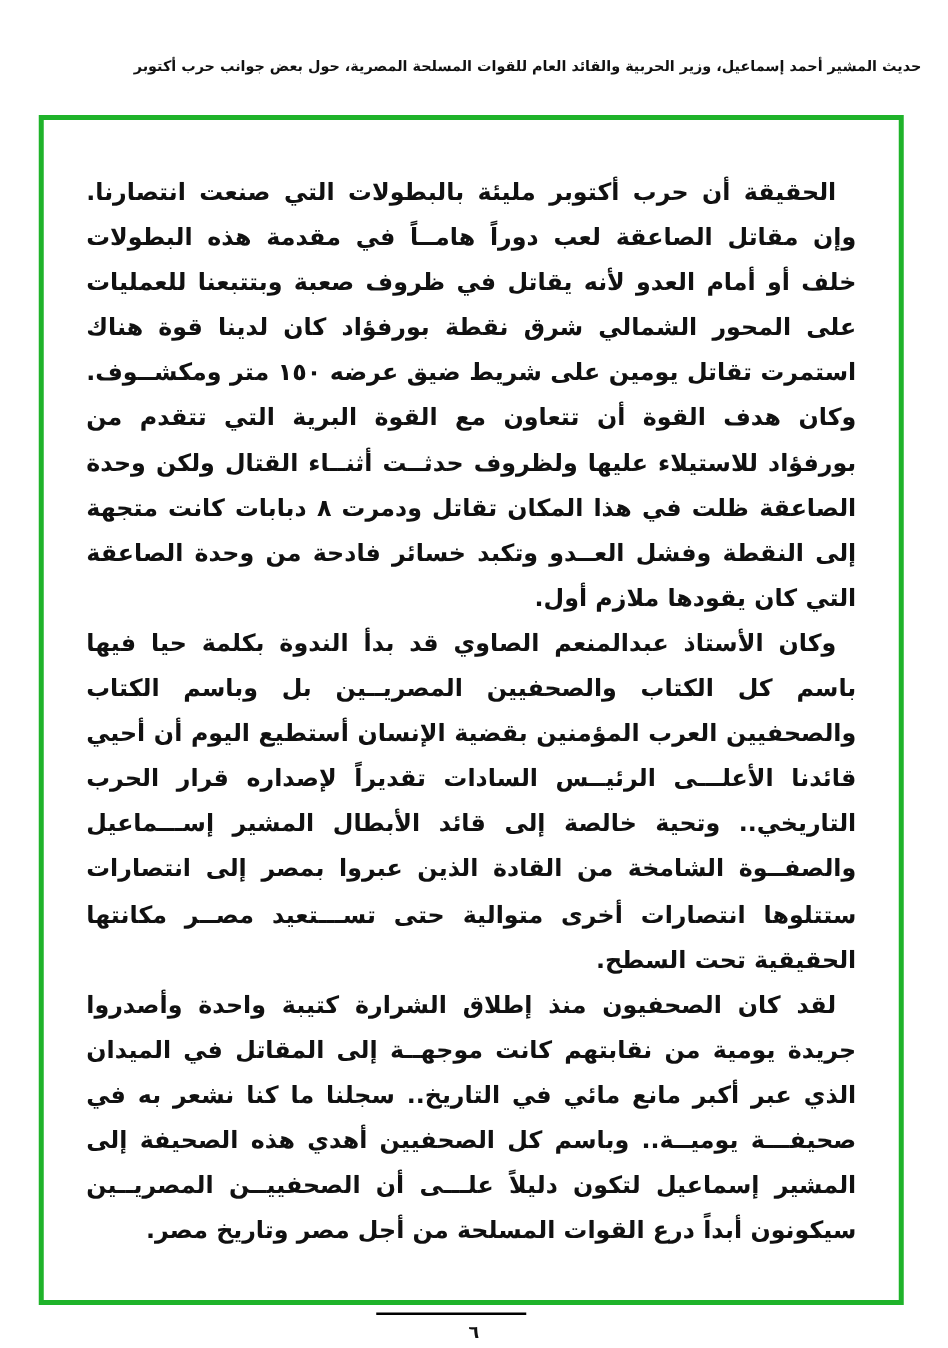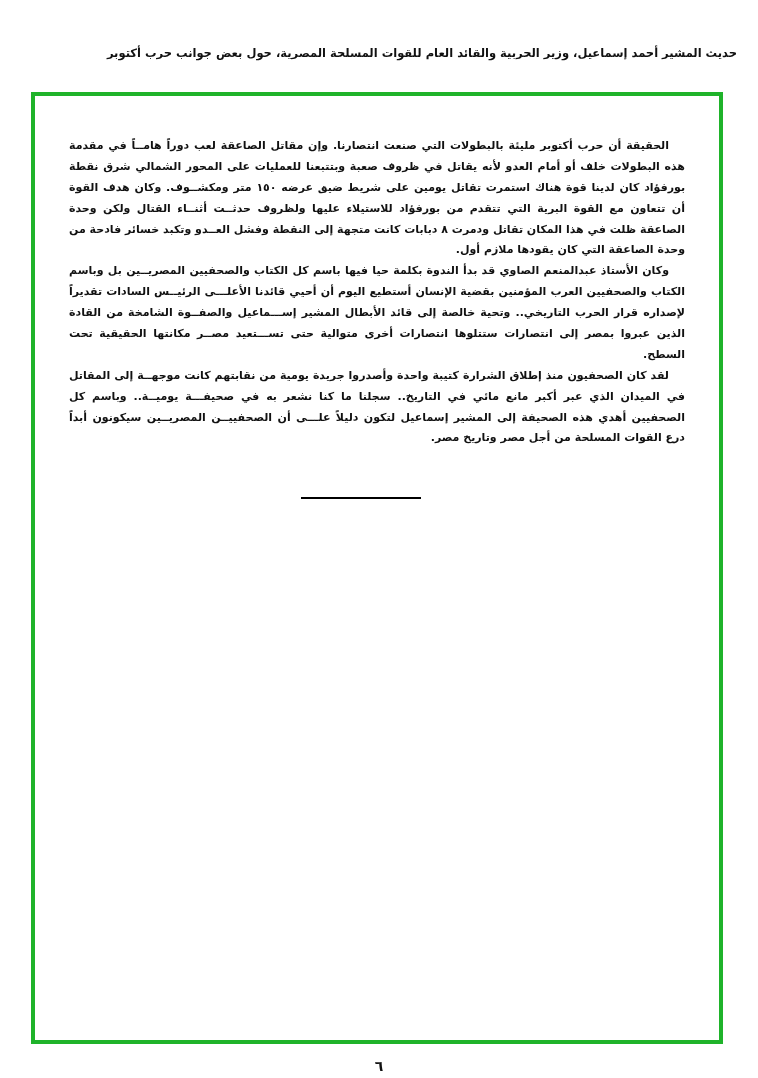--- a/index.html
+++ b/index.html
@@ -38,21 +38,21 @@
     background: #ffffff;
   }
   .document-content {
     position: absolute;
     top: 40px;
     right: 34px;
     left: 34px;
     direction: rtl;
     text-align: justify;
     font-weight: bold;
-    font-size: 11px;
+    font-size: 19px;
     line-height: 1.9;
   }
   .document-content p {
     margin: 0;
     text-indent: 16px;
   }
   .section-divider {
     width: 120px;
     height: 0;
     border-top: 2px solid #000;

